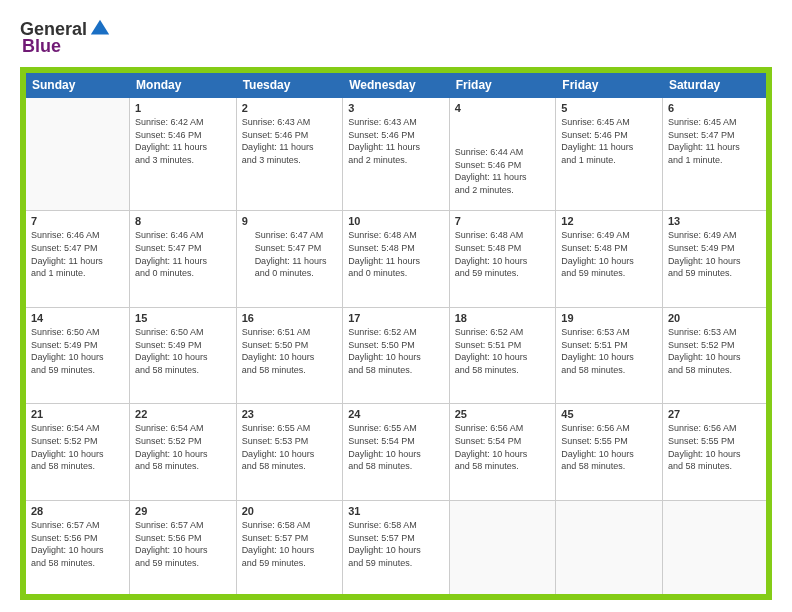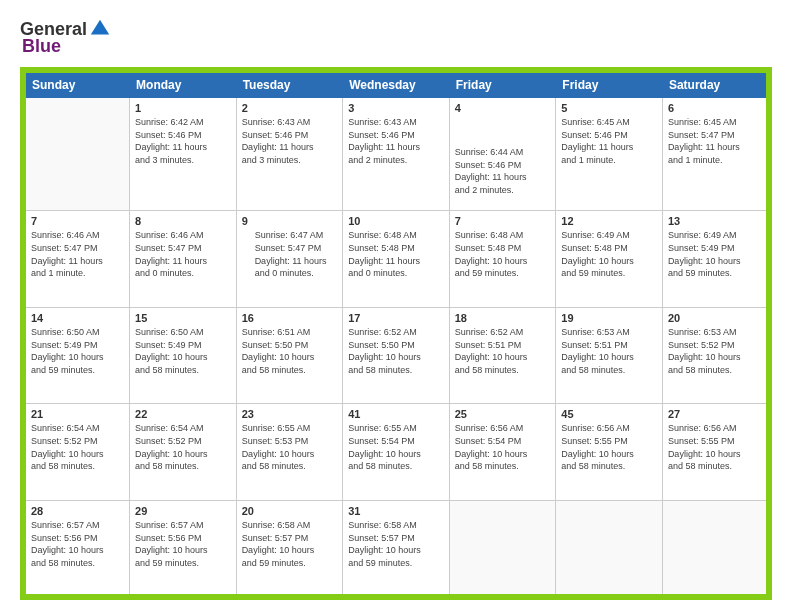--- a/index.html
+++ b/index.html
@@ -295,21 +295,21 @@
 and 58 minutes.</div>
           </td>
           <td>
             <span class="day-num">23</span>
             <div class="day-info" style="white-space: pre-line;">Sunrise: 6:55 AM
 Sunset: 5:53 PM
 Daylight: 10 hours
 and 58 minutes.</div>
           </td>
           <td>
-            <span class="day-num">41</span>
+            <span class="day-num">24</span>
             <div class="day-info" style="white-space: pre-line;">Sunrise: 6:55 AM
 Sunset: 5:54 PM
 Daylight: 10 hours
 and 58 minutes.</div>
           </td>
           <td>
             <span class="day-num">25</span>
             <div class="day-info" style="white-space: pre-line;">Sunrise: 6:56 AM
 Sunset: 5:54 PM
 Daylight: 10 hours

